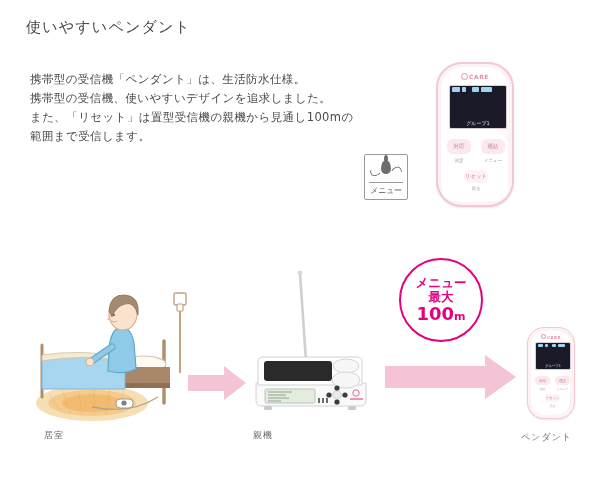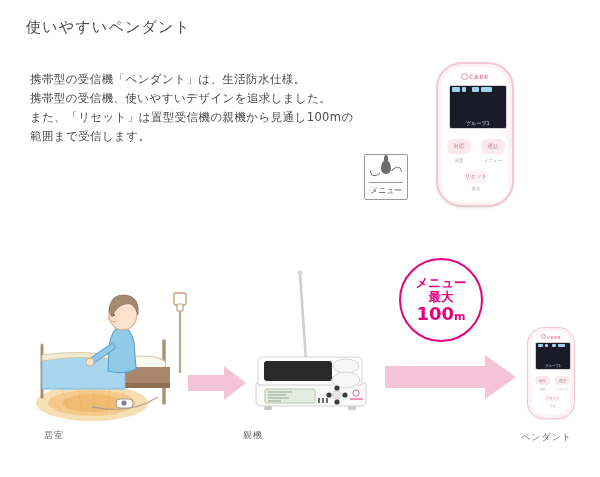--- a/index.html
+++ b/index.html
@@ -232,21 +232,21 @@
 
   
   .illus-label {
     position: absolute;
     font-size: 9px;
     color: #6b6b6b;
     letter-spacing: 1px;
     white-space: nowrap;
   }
   #label-room    { left: 44px;  top: 429px; }
-  #label-base    { left: 243px; top: 429px; }
+  #label-base    { left: 253px; top: 429px; }
   #label-pendant { left: 521px; top: 431px; }
 
   
   #bed-scene { position: absolute; left: 30px; top: 285px; }
   
   #base-station { position: absolute; left: 248px; top: 265px; }
 </style>
 </head>
 <body>
 

